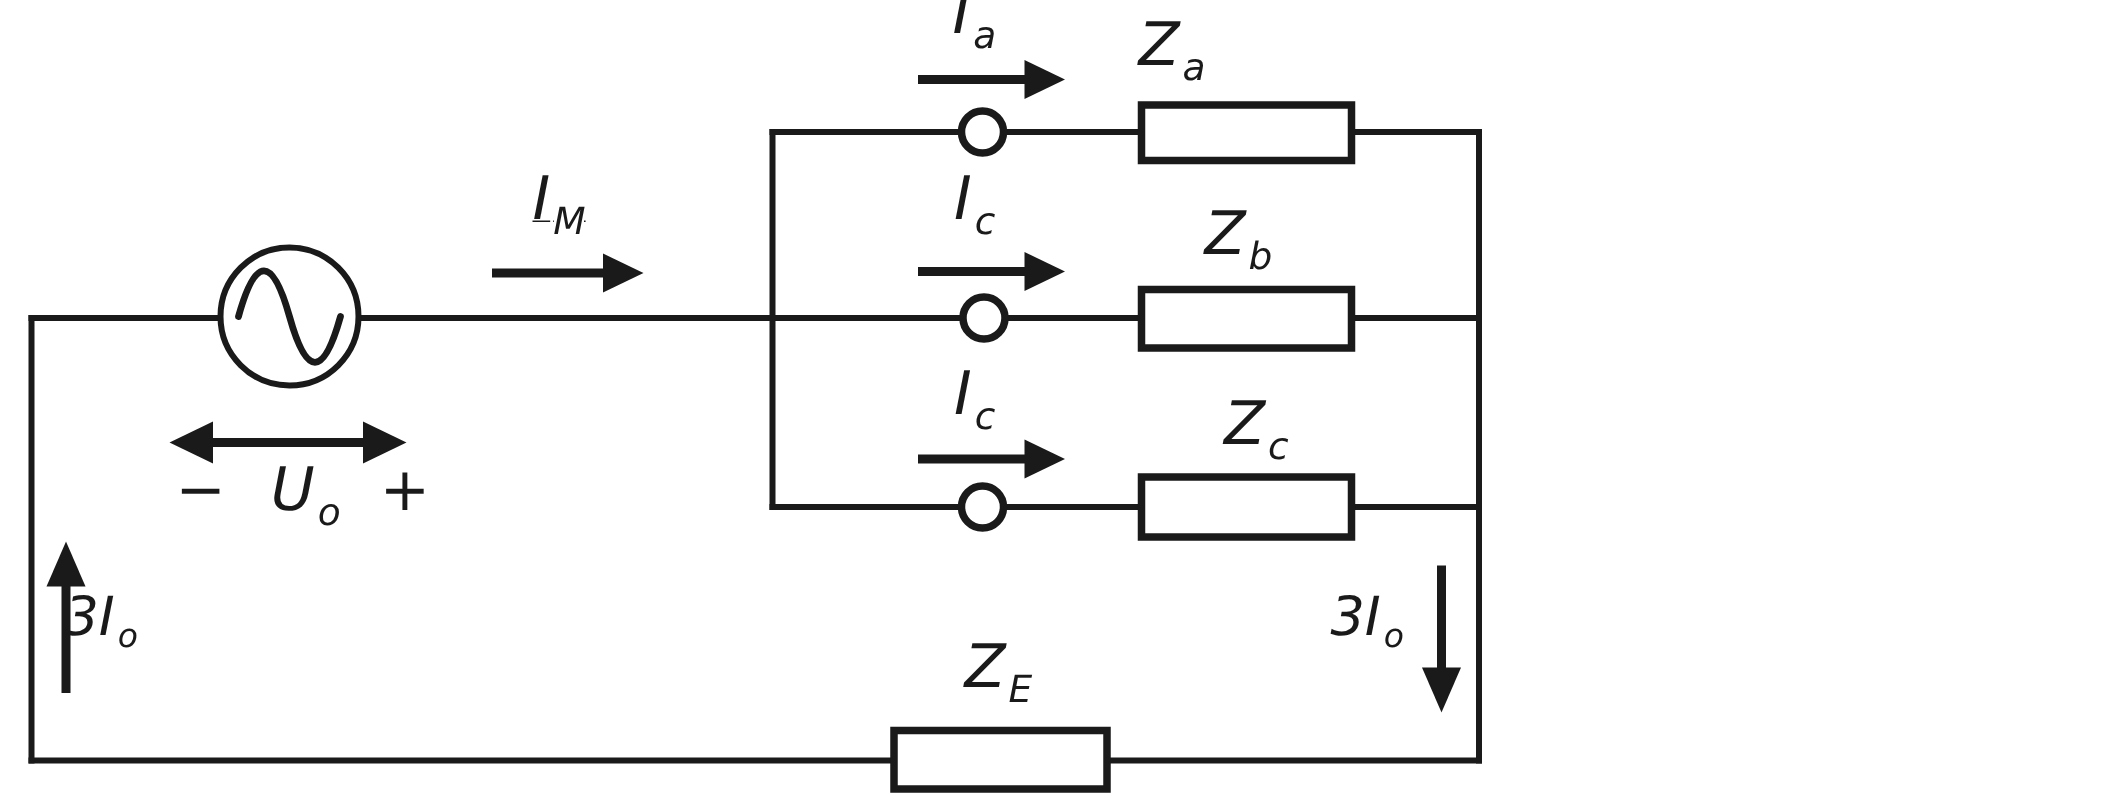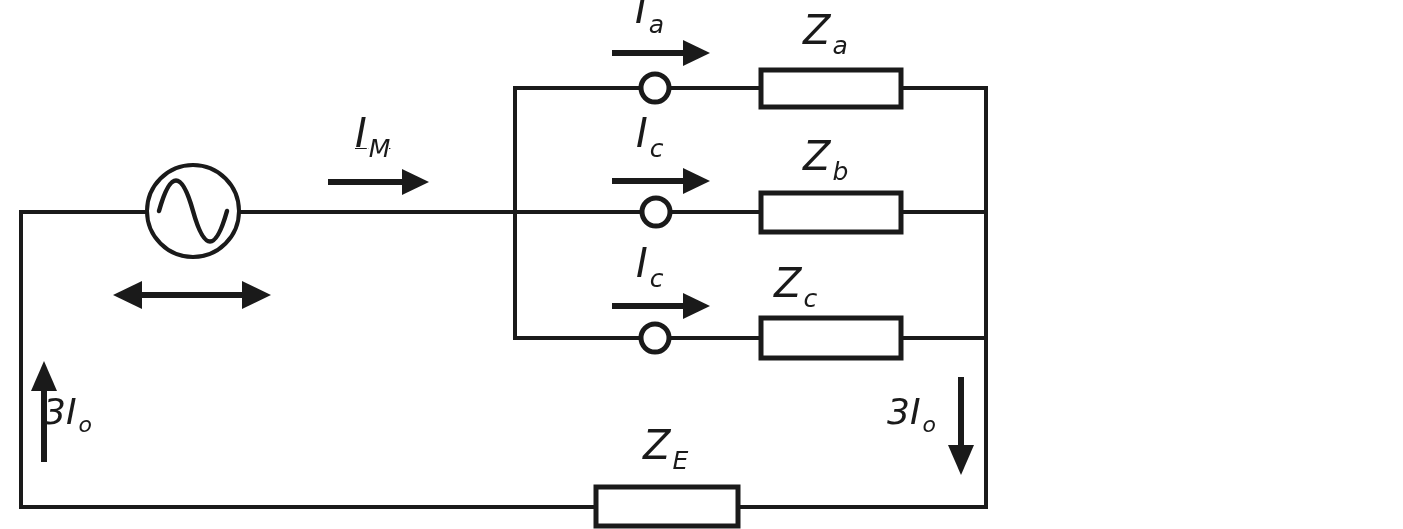--- a/index.html
+++ b/index.html
@@ -129,28 +129,29 @@
     <line class="ashaft" x1="945" y1="377" x2="945" y2="448"></line>
     <polygon class="ahead" points="932,445 945,475 958,445"></polygon>
   </svg>
 
   <div class="lbl" style="left:619px; top:-11px;"><span class="m">I</span><span class="s">a</span></div>
 
   <div class="lbl" style="left:620px; top:113px;"><span class="m">I</span><span class="s">c</span></div>
 
   <div class="lbl" style="left:620px; top:243px;"><span class="m">I</span><span class="s">c</span></div>
 
-  <div class="lbl" style="left:787px; top:10px;"><span class="m">Z</span><span class="s">a</span></div>
+  <div class="lbl" style="left:743px; top:10px;"><span class="m">Z</span><span class="s">a</span></div>
 
   <div class="lbl" style="left:787px; top:136px;text-align:center;"><span class="m">Z</span><span class="s">b</span></div>
 
-  <div class="lbl" style="left:758px; top:263px;"><span class="m">Z</span><span class="s">c</span></div>
+  <div class="lbl" style="left:800px; top:263px;"><span class="m">Z</span><span class="s">c</span></div>
 
   <div class="lbl" style="left:627px; top:425px;"><span class="m">Z</span><span class="s">E</span></div>
 
   <div class="lbl" style="left:339px; top:113px;text-decoration:underline;"><span class="m">I</span><span class="s">M</span></div>
 
+  <div class="lbl" style="left:101px; top:307px;"><span class="m gap-r">−</span><span class="m">U</span><span class="s">o</span><span class="m gap-l">+</span></div>
 
   <div class="lbl md" style="left:27px; top:394px;"><span class="m">3I</span><span class="s">o</span></div>
 
   <div class="lbl md" style="left:871px; top:394px;"><span class="m">3I</span><span class="s">o</span></div>
 
 </div>
 
 </body></html>

